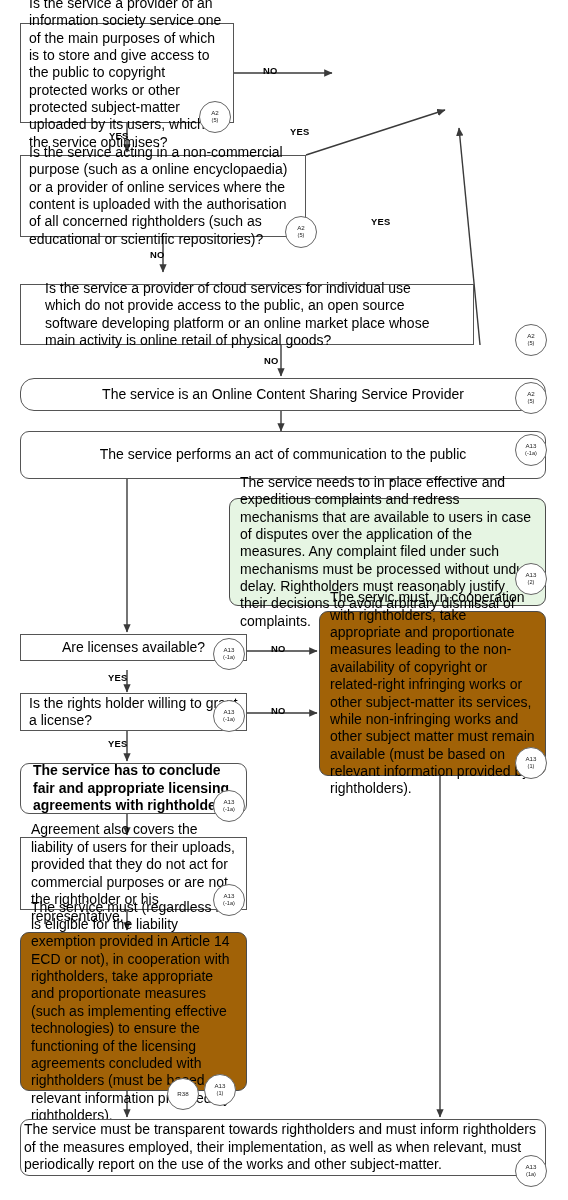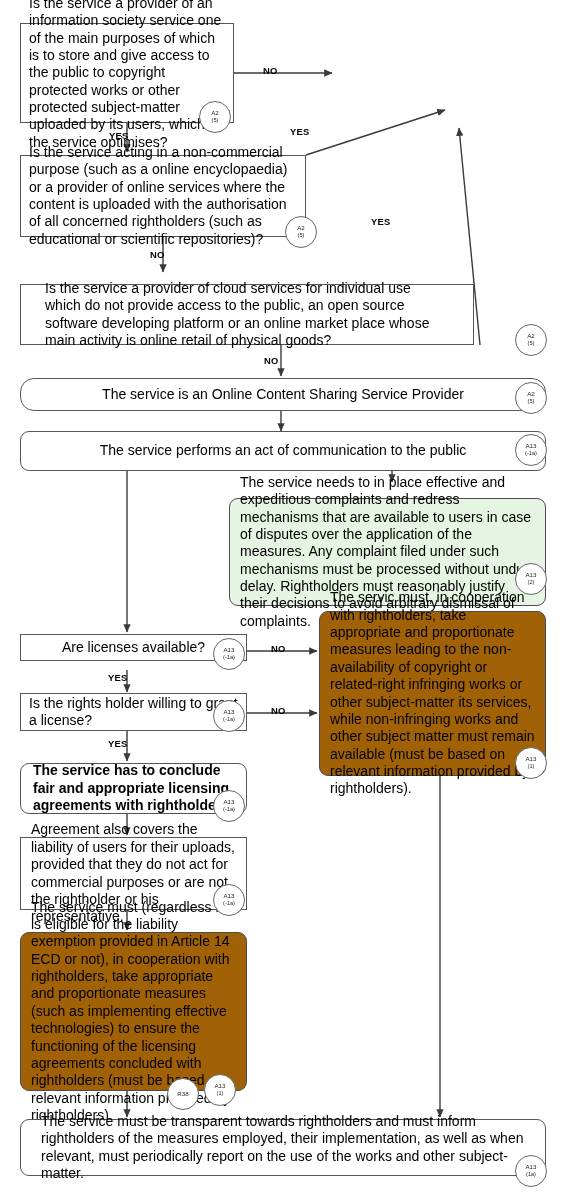--- a/index.html
+++ b/index.html
@@ -132,21 +132,21 @@
     <span>A2</span>
     <span class="b2">(5)</span>
   </div>
 
   <div class="node rounded" style="left:20px;top:378px;width:526px;height:33px;border-radius:14px;">The service is an Online Content Sharing Service Provider</div>
   <div class="badge" style="left:515px;top:382px;">
     <span>A2</span>
     <span class="b2">(5)</span>
   </div>
 
-  <div class="node rounded" style="left:20px;top:431px;width:526px;height:40px;">The service performs an act of communication to the public</div>
+  <div class="node rounded" style="left:20px;top:431px;width:526px;height:48px;">The service performs an act of communication to the public</div>
   <div class="badge" style="left:515px;top:434px;">
     <span>A13</span>
     <span class="b2">(-1a)</span>
   </div>
 
   <div class="node rounded green" style="left:229px;top:484px;width:317px;height:108px;padding:6px 10px;">The service needs to in place effective and expeditious complaints and redress mechanisms that are available to users in case of disputes over the application of the measures. Any complaint filed under such mechanisms must be processed without undue delay. Rightholders must reasonably justify their decisions to avoid arbitrary dismissal of complaints.</div>
   <div class="badge" style="left:515px;top:563px;">
     <span>A13</span>
     <span class="b2">(2)</span>
   </div>
@@ -184,21 +184,21 @@
   <div class="node rounded pink" style="left:20px;top:932px;width:227px;height:159px;padding:6px 10px;">The service must (regardless if it is eligible for the liability exemption provided in Article 14 ECD or not), in cooperation with rightholders, take appropriate and proportionate measures (such as implementing effective technologies) to ensure the functioning of the licensing agreements concluded with rightholders (must be based on relevant information provided by rightholders).</div>
   <div class="badge" style="left:167px;top:1078px;">
     <span>R38</span>
     <span class="b2"></span>
   </div>
   <div class="badge" style="left:204px;top:1074px;">
     <span>A13</span>
     <span class="b2">(1)</span>
   </div>
 
-  <div class="node rounded" style="left:20px;top:1119px;width:526px;height:57px;padding:5px 20px;">The service must be transparent towards rightholders and must inform rightholders of the measures employed, their implementation, as well as when relevant, must periodically report on the use of the works and other subject-matter.</div>
+  <div class="node rounded" style="left:20px;top:1119px;width:526px;height:57px;padding:5px 3px;">The service must be transparent towards rightholders and must inform rightholders of the measures employed, their implementation, as well as when relevant, must periodically report on the use of the works and other subject-matter.</div>
   <div class="badge" style="left:515px;top:1155px;">
     <span>A13</span>
     <span class="b2">(1a)</span>
   </div>
 
   <div class="edge-label" style="left:263px;top:65px;">NO</div>
   <div class="edge-label" style="left:109px;top:130px;">YES</div>
   <div class="edge-label" style="left:290px;top:126px;">YES</div>
   <div class="edge-label" style="left:371px;top:216px;">YES</div>
   <div class="edge-label" style="left:150px;top:249px;">NO</div>

